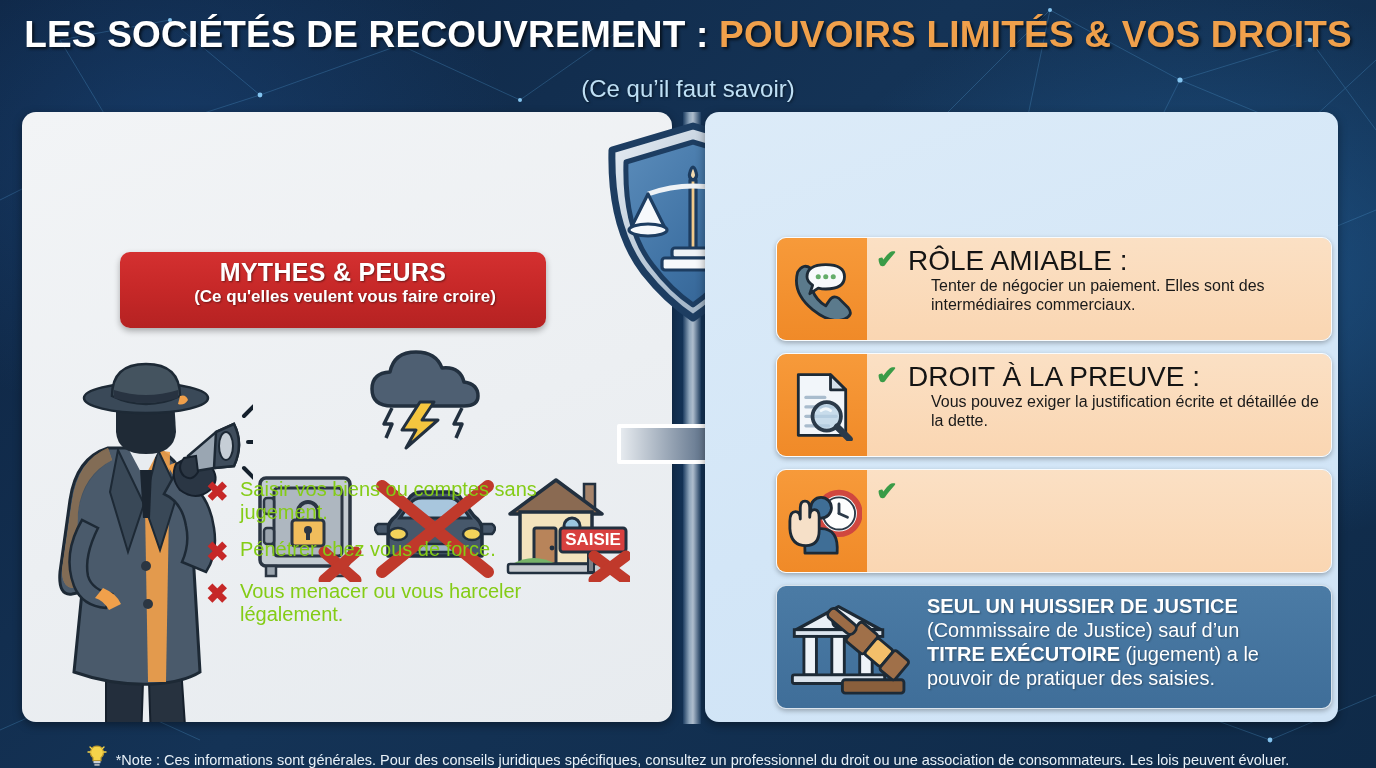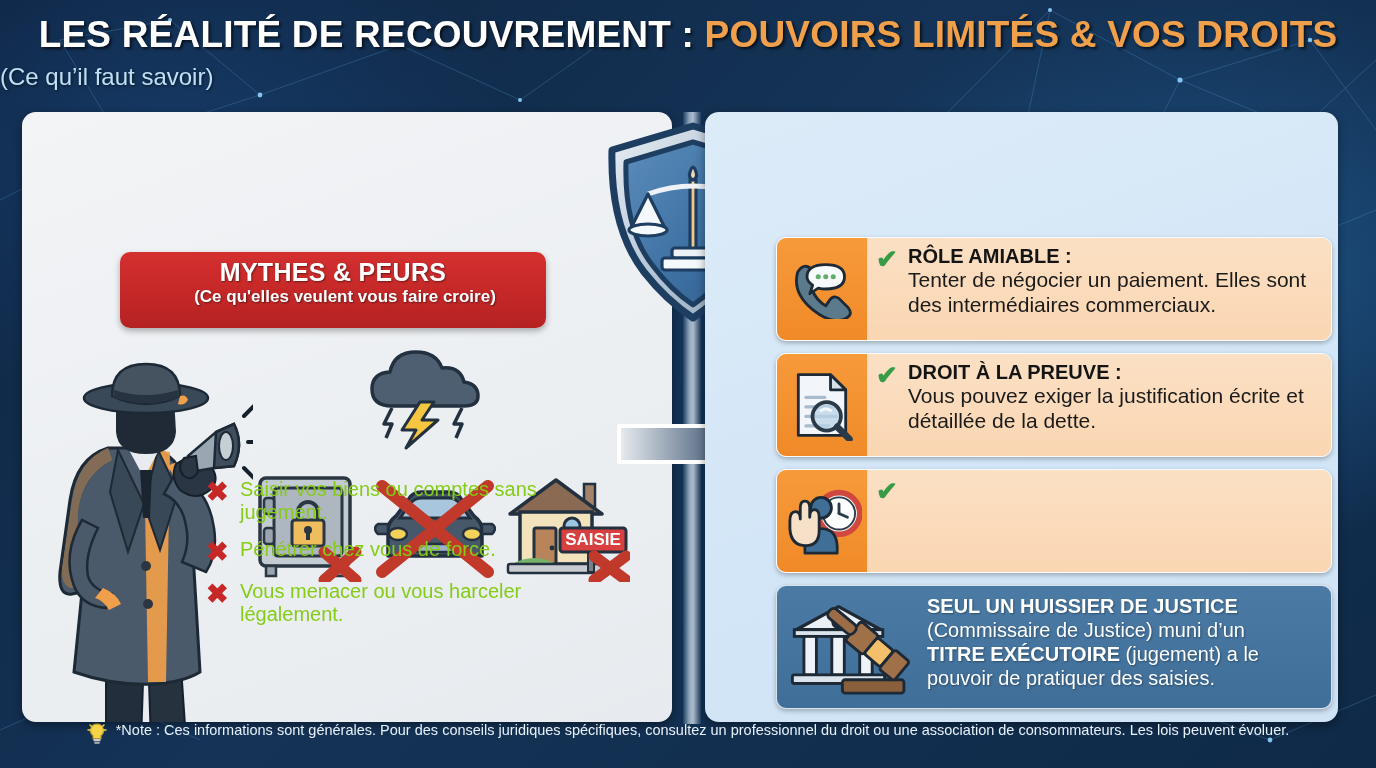--- a/index.html
+++ b/index.html
@@ -23,21 +23,21 @@
   
   #header { position:absolute; left:0; top:0; width:1376px; height:112px; }
   #title {
     position:absolute; top:14px; width:100%; text-align:center;
     font-size:37px; font-weight:bold; letter-spacing:.2px;
     white-space:nowrap;
   }
   #title .w { color:#ffffff; text-shadow:2px 2px 3px rgba(0,0,0,.65); }
   #title .o { color:#f0a04b; text-shadow:2px 2px 3px rgba(0,0,0,.65); }
   #subtitle {
-    position:absolute; top:63px; width:100%; text-align:left;
+    position:absolute; top:75px; width:100%; text-align:center;
     font-size:24px; color:#bfe0f5; text-shadow:1px 1px 3px rgba(0,0,0,.6);
   }
 
   
   #left-panel {
     position:absolute; left:22px; top:112px; width:650px; height:610px;
     background:linear-gradient(160deg,#f2f4f6 0%,#eceff2 55%,#e7ebef 100%);
     border-radius:14px; box-shadow:0 3px 10px rgba(0,0,0,.4);
     overflow:hidden;
   }
@@ -95,43 +95,43 @@
     box-shadow:0 2px 5px rgba(0,0,0,.28);
     border:1px solid rgba(255,255,255,.85);
   }
   .card-icon { flex:0 0 90px; background:linear-gradient(180deg,#f79a3a,#f08a28);
                display:flex; align-items:center; justify-content:center; }
   .card-body { flex:1; background:linear-gradient(180deg,#fbe0c4,#fad6b2);
                padding:7px 10px 7px 9px; display:flex; }
   .check { flex:0 0 32px; color:#3a9b47; font-size:26px; font-weight:bold;
            line-height:1.15; }
   .card-txt { flex:1; }
-  .card-title { font-size:20px; font-weight:bold; color:#141414; line-height:1.15; }
-  .card-desc  { font-size:21px; color:#1a1a1a; line-height:1.18; }
+  .card-title { font-size:28px; font-weight:normal; color:#141414; line-height:1.15; }
+  .card-desc  { font-size:16px; color:#1a1a1a; line-height:1.18;margin-left:23px; }
 
   #card-1 { top:237px; height:104px; }
   #card-2 { top:353px; height:104px; }
   #card-3 { top:469px; height:104px; }
 
   #card-4 {
     position:absolute; left:776px; top:585px; width:556px; height:124px;
     border-radius:10px; display:flex; overflow:hidden;
     background:linear-gradient(180deg,#4b7ba5,#3f6e99);
     border:1px solid rgba(255,255,255,.8);
     box-shadow:0 2px 5px rgba(0,0,0,.28);
   }
   #card-4 .c4-icon { flex:0 0 150px; display:flex; align-items:center; justify-content:center; }
   #card-4 .c4-body { flex:1; padding:8px 10px 0 0; color:#fff; font-size:20px; line-height:1.2;
                      text-shadow:1px 1px 2px rgba(0,0,0,.35); }
   #card-4 strong { font-weight:bold; }
 
   
   #footer {
     position:absolute; left:0; bottom:0; width:1376px; height:46px;
-    display:flex; align-items:flex-start; justify-content:center; gap:9px;
+    display:flex; align-items:flex-end; justify-content:center; gap:9px;
   }
   #footer-text { font-size:14.5px; color:#e8f1f8; white-space:nowrap; }
 </style>
 </head>
 <body>
 
 <div id="bg">
   <svg viewBox="0 0 1376 768" preserveAspectRatio="none">
     <g stroke="#4a8fc4" stroke-width="0.8" opacity="0.42" fill="none">
       <path d="M1050 10 L1180 80 L1310 40 L1376 130"></path>
@@ -166,21 +166,21 @@
     </g>
     <g fill="#bfe8ff" opacity="0.55">
       <circle cx="1255" cy="260" r="7"></circle>
         <circle cx="1120" cy="200" r="5"></circle>
     </g>
   </svg>
 </div>
 
 <div id="header">
   <div id="title">
-    <span class="w">LES RÉALITÉ DE RECOUVREMENT :</span>
+    <span class="w">LES SOCIÉTÉS DE RECOUVREMENT :</span>
     <span class="o">POUVOIRS LIMITÉS &amp; VOS DROITS</span>
   </div>
   <div id="subtitle">(Ce qu’il faut savoir)</div>
 </div>
 
 <div id="left-panel">
 
   <svg id="figure" viewBox="0 0 205 460">
     <ellipse cx="95" cy="442" rx="72" ry="12" fill="#c9ced4" opacity=".75"></ellipse>
 
@@ -439,21 +439,21 @@
         <rect x="62" y="42" width="24" height="26" rx="3" fill="#a8apple"></rect>
         <rect x="62" y="42" width="24" height="26" rx="3" fill="#a07049" stroke="#1d2a36" stroke-width="3"></rect>
         <rect x="86" y="44" width="22" height="22" rx="3" fill="#f3bf6a" stroke="#1d2a36" stroke-width="3"></rect>
         <rect x="108" y="42" width="20" height="26" rx="3" fill="#a07049" stroke="#1d2a36" stroke-width="3"></rect>
         <rect x="30" y="49" width="34" height="12" rx="5" fill="#9c6c46" stroke="#1d2a36" stroke-width="3"></rect>
       </g>
     </svg>
   </div>
   <div class="c4-body">
     <strong>SEUL UN HUISSIER DE JUSTICE</strong><br>
-    <span>(Commissaire de Justice) muni d’un</span><br>
+    <span>(Commissaire de Justice) sauf d’un</span><br>
     <strong>TITRE EXÉCUTOIRE</strong><span> (jugement) a le</span><br>
     <span>pouvoir de pratiquer des saisies.</span>
   </div>
 </div>
 
 <div id="footer">
   <svg width="20" height="24" viewBox="0 0 20 24">
     <path d="M10 2 a6.5 6.5 0 0 1 4 11.6 l0 3 l-8 0 l0 -3 A6.5 6.5 0 0 1 10 2 Z" fill="#f5d44a" stroke="#b9962a" stroke-width="1.2"></path>
     <rect x="6.5" y="17" width="7" height="2.2" fill="#c9ced4"></rect>
     <rect x="7.4" y="19.8" width="5.2" height="2" fill="#aab0b7"></rect>

